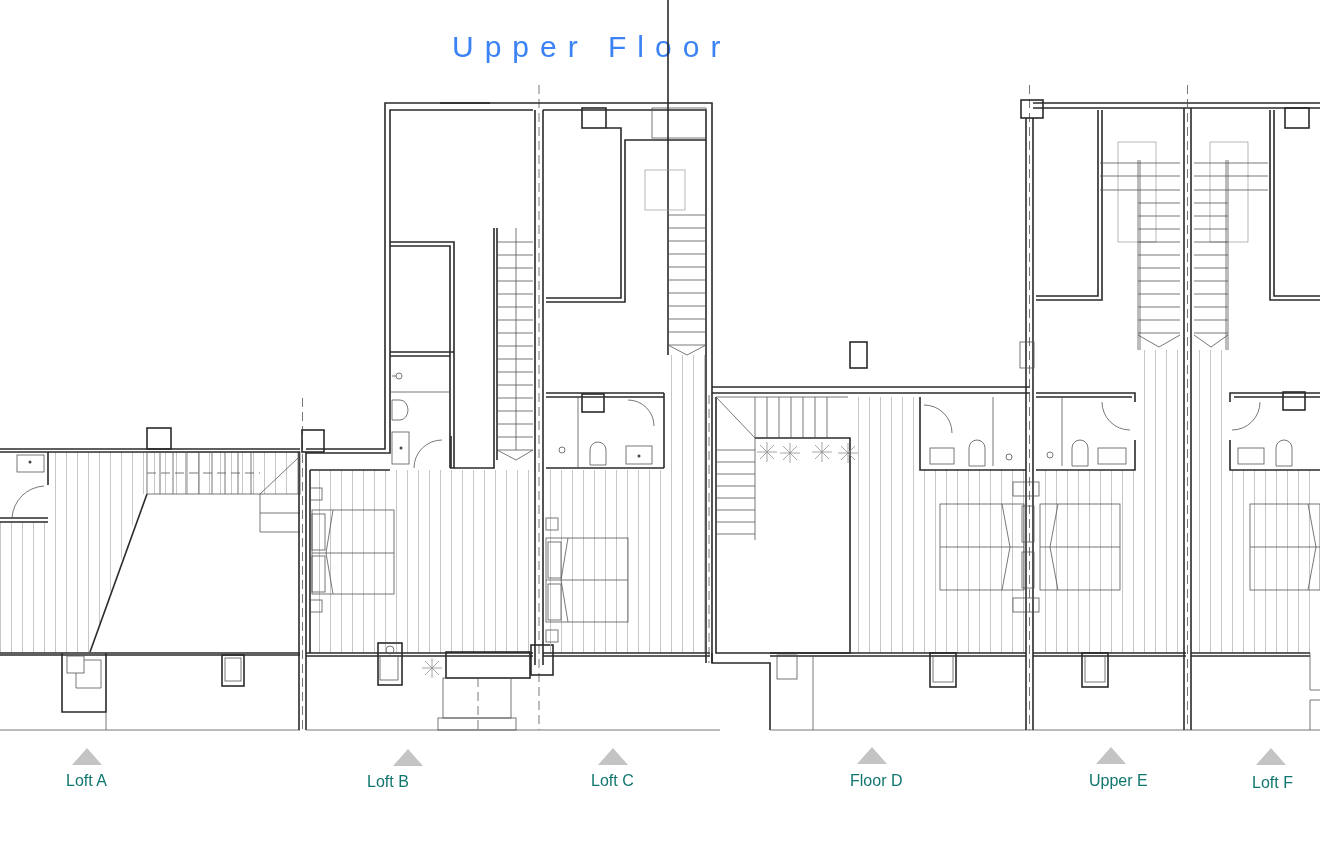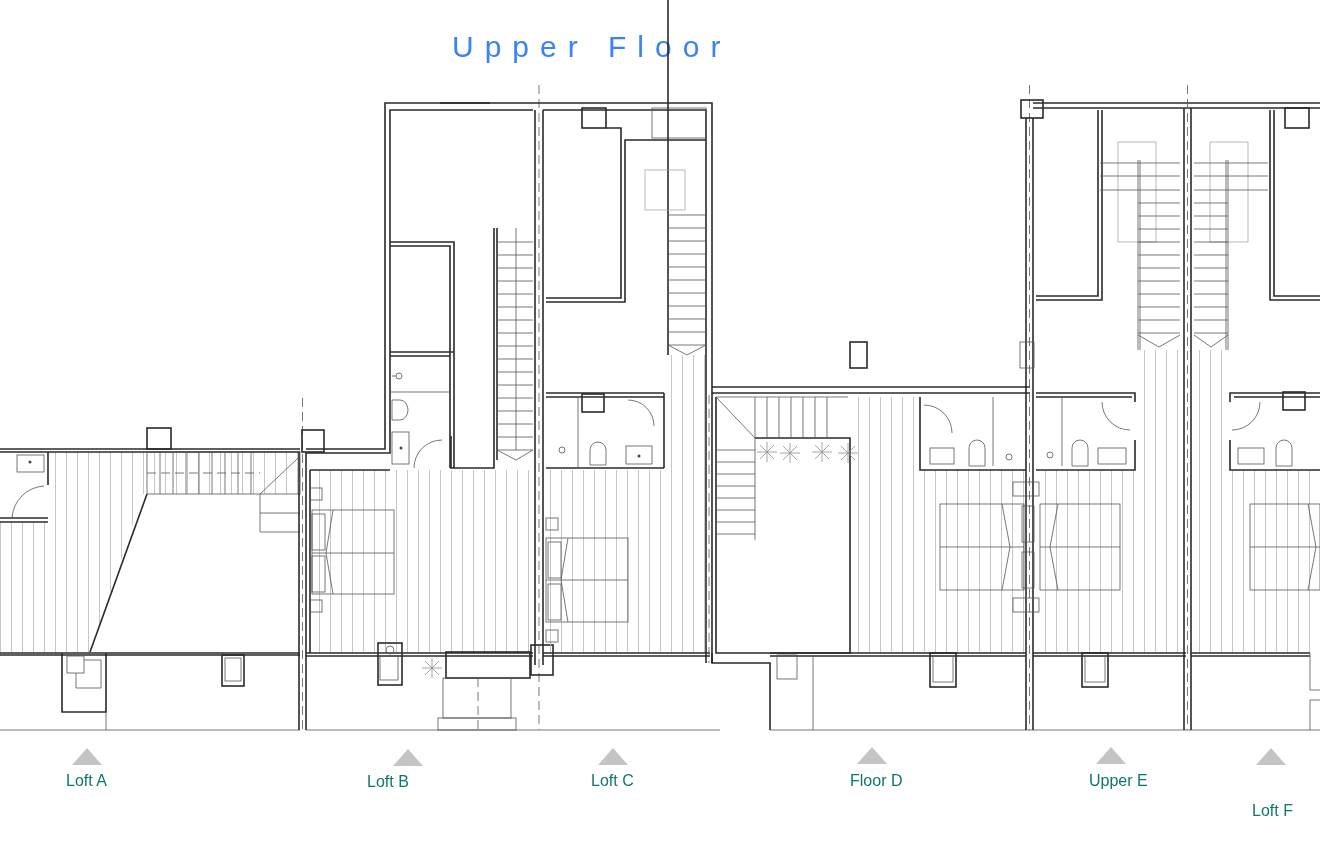--- a/index.html
+++ b/index.html
@@ -406,13 +406,13 @@
 <div class="marker" style="left:598px; top:748px;"></div>
 <div class="lbl" style="left:591px; top:772px;">Loft C</div>
 
 <div class="marker" style="left:857px; top:747px;"></div>
 <div class="lbl" style="left:850px; top:772px;">Floor D</div>
 
 <div class="marker" style="left:1096px; top:747px;"></div>
 <div class="lbl" style="left:1089px; top:772px;">Upper E</div>
 
 <div class="marker" style="left:1256px; top:748px;"></div>
-<div class="lbl" style="left:1252px; top:774px;margin-top:28px;">Loft F</div>
+<div class="lbl" style="left:1252px; top:774px;">Loft F</div>
 
 </body></html>

